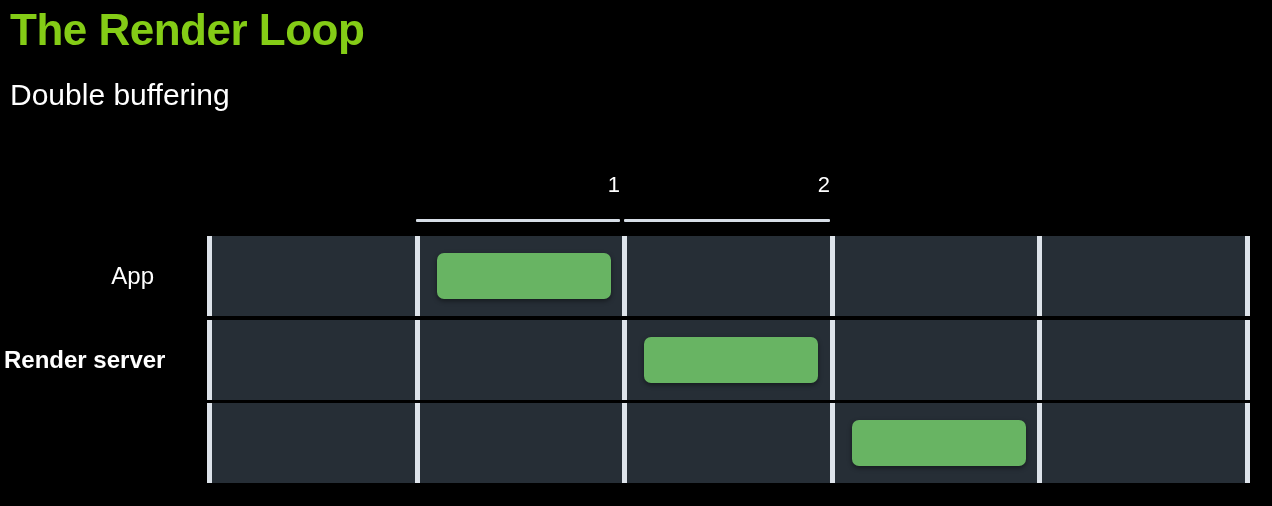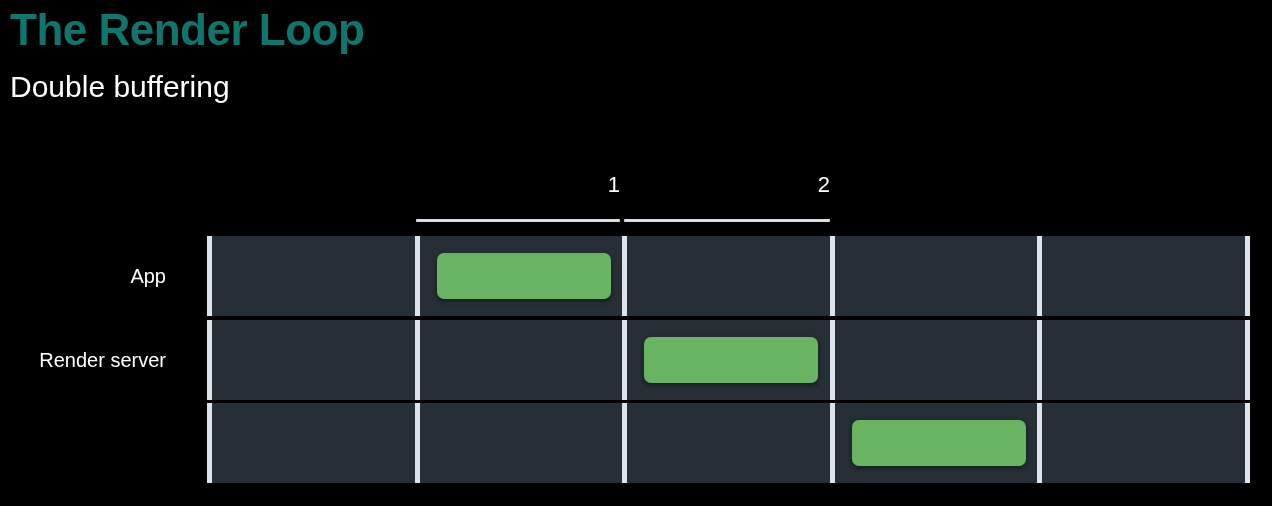--- a/index.html
+++ b/index.html
@@ -22,30 +22,30 @@
     position: absolute;
     left: 10px;
     top: 4px;
     width: 900px;
   }
   #title {
     font-size: 44px;
     font-weight: bold;
     line-height: 52px;
     letter-spacing: -0.5px;
-    color: #0f766e;
+    color: #84cc16;
     white-space: nowrap;
   }
   #subtitle {
     font-size: 30px;
     font-weight: normal;
     line-height: 38px;
     color: #ffffff;
     white-space: nowrap;
-    margin-top: 12px;
+    margin-top: 20px;
   }
 
   
   #frame-markers {
     position: absolute;
     left: 0;
     top: 0;
     width: 1272px;
     height: 506px;
     pointer-events: none;
@@ -77,24 +77,24 @@
     height: 506px;
   }
   .row {
     position: absolute;
     left: 0;
     width: 1272px;
     height: 80px;
   }
   .row-label {
     position: absolute;
-    left: 16px;
+    left: 4px;
     width: 150px;
     text-align: right;
-    font-size: 20px;
+    font-size: 24px;
     line-height: 80px;
     color: #ffffff;
     white-space: nowrap;
   }
   .track {
     position: absolute;
     left: 207px;
     top: 0;
     width: 1043px;
     height: 80px;
@@ -148,21 +148,21 @@
       <div class="track">
         <div class="cell"></div>
         <div class="cell">
           <div class="block"></div>
         </div>
         <div class="cell"></div>
         <div class="cell"></div>
         <div class="cell last-edge"></div>
       </div>
     </div>
-    <div class="row" style="top: 320px;">
+    <div class="row" style="top: 320px; font-weight: bold;">
       <div class="row-label">Render server</div>
       <div class="track">
         <div class="cell"></div>
         <div class="cell"></div>
         <div class="cell">
           <div class="block"></div>
         </div>
         <div class="cell"></div>
         <div class="cell last-edge"></div>
       </div>

